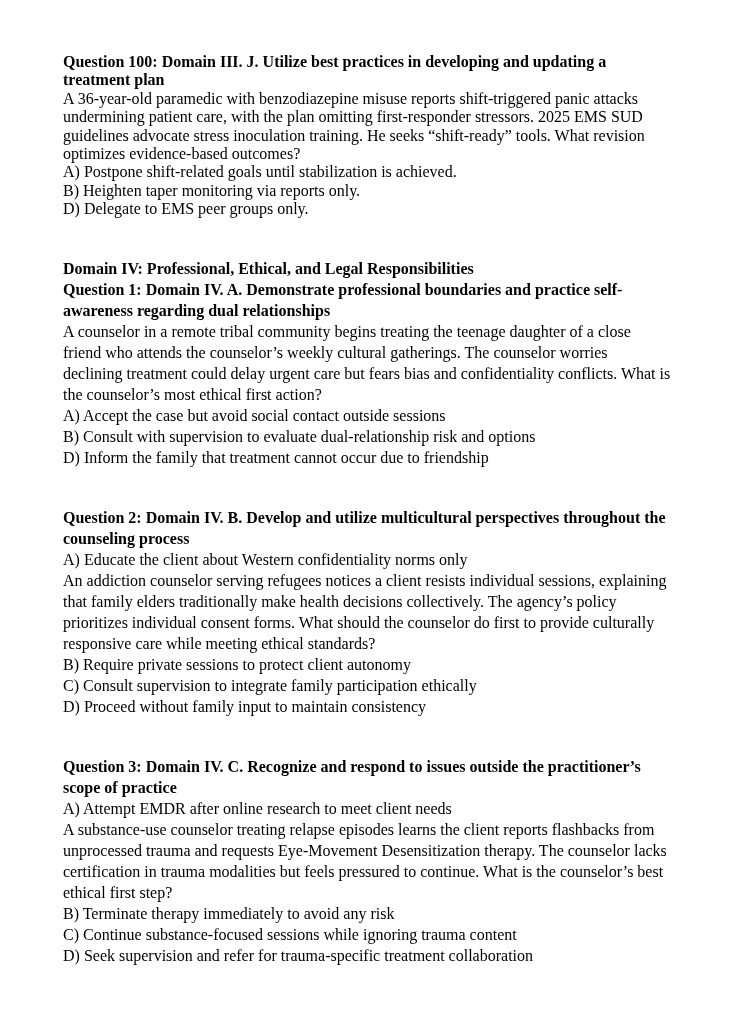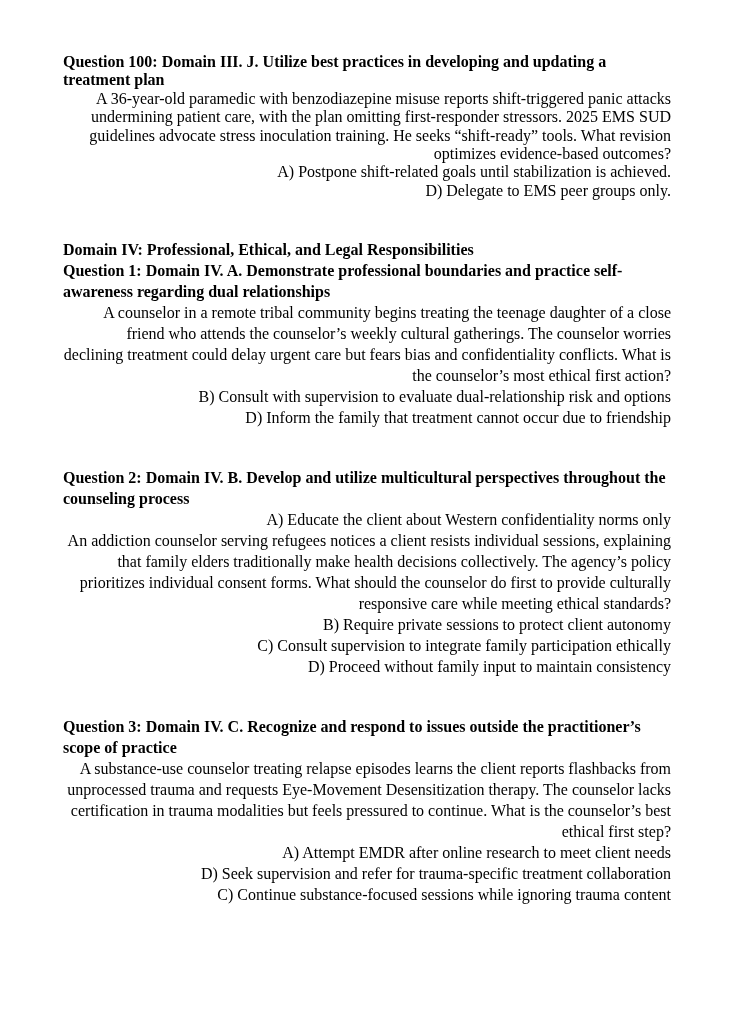--- a/index.html
+++ b/index.html
@@ -34,50 +34,52 @@
     font-size: 16px;
     font-weight: 700;
     margin: 0;
     padding: 0;
     line-height: inherit;
   }
   .block p {
     margin: 0;
     padding: 0;
     line-height: inherit;
-    text-align: right;
   }
 </style>
 </head>
 <body>
 
 <main class="page">
   <article class="content">
       <section class="block single">
         <h3>Question 100: Domain III. J. Utilize best practices in developing and updating a treatment plan</h3>
         <p>A 36-year-old paramedic with benzodiazepine misuse reports shift-triggered panic attacks undermining patient care, with the plan omitting first-responder stressors. 2025 EMS SUD guidelines advocate stress inoculation training. He seeks “shift-ready” tools. What revision optimizes evidence-based outcomes?</p>
         <p>A) Postpone shift-related goals until stabilization is achieved.</p>
+        <p>B) Heighten taper monitoring via reports only.</p>
         <p>D) Delegate to EMS peer groups only.</p>
       </section>
       <section class="block relaxed">
         <h2>Domain IV: Professional, Ethical, and Legal Responsibilities</h2>
         <h3>Question 1: Domain IV. A. Demonstrate professional boundaries and practice self-awareness regarding dual relationships</h3>
         <p>A counselor in a remote tribal community begins treating the teenage daughter of a close friend who attends the counselor’s weekly cultural gatherings. The counselor worries declining treatment could delay urgent care but fears bias and confidentiality conflicts. What is the counselor’s most ethical first action?</p>
+        <p>A) Accept the case but avoid social contact outside sessions</p>
         <p>B) Consult with supervision to evaluate dual-relationship risk and options</p>
         <p>D) Inform the family that treatment cannot occur due to friendship</p>
       </section>
       <section class="block relaxed">
         <h3>Question 2: Domain IV. B. Develop and utilize multicultural perspectives throughout the counseling process</h3>
         <p>A) Educate the client about Western confidentiality norms only</p>
         <p>An addiction counselor serving refugees notices a client resists individual sessions, explaining that family elders traditionally make health decisions collectively. The agency’s policy prioritizes individual consent forms. What should the counselor do first to provide culturally responsive care while meeting ethical standards?</p>
         <p>B) Require private sessions to protect client autonomy</p>
         <p>C) Consult supervision to integrate family participation ethically</p>
         <p>D) Proceed without family input to maintain consistency</p>
       </section>
       <section class="block relaxed">
         <h3>Question 3: Domain IV. C. Recognize and respond to issues outside the practitioner’s scope of practice</h3>
+        <p>A) Attempt EMDR after online research to meet client needs</p>
         <p>A substance-use counselor treating relapse episodes learns the client reports flashbacks from unprocessed trauma and requests Eye-Movement Desensitization therapy. The counselor lacks certification in trauma modalities but feels pressured to continue. What is the counselor’s best ethical first step?</p>
-        <p>A) Attempt EMDR after online research to meet client needs</p>
+        <p>B) Terminate therapy immediately to avoid any risk</p>
+        <p>C) Continue substance-focused sessions while ignoring trauma content</p>
         <p>D) Seek supervision and refer for trauma-specific treatment collaboration</p>
-        <p>C) Continue substance-focused sessions while ignoring trauma content</p>
       </section>
     </article>
 </main>
 
 </body></html>

